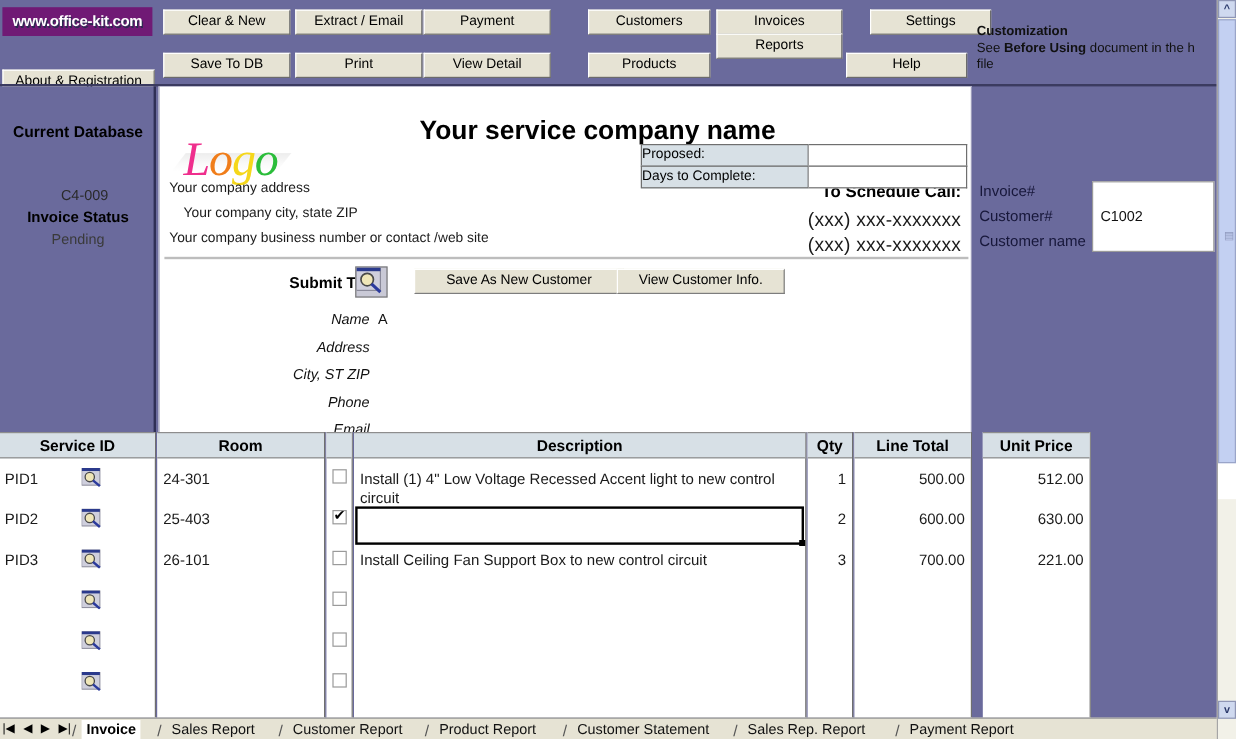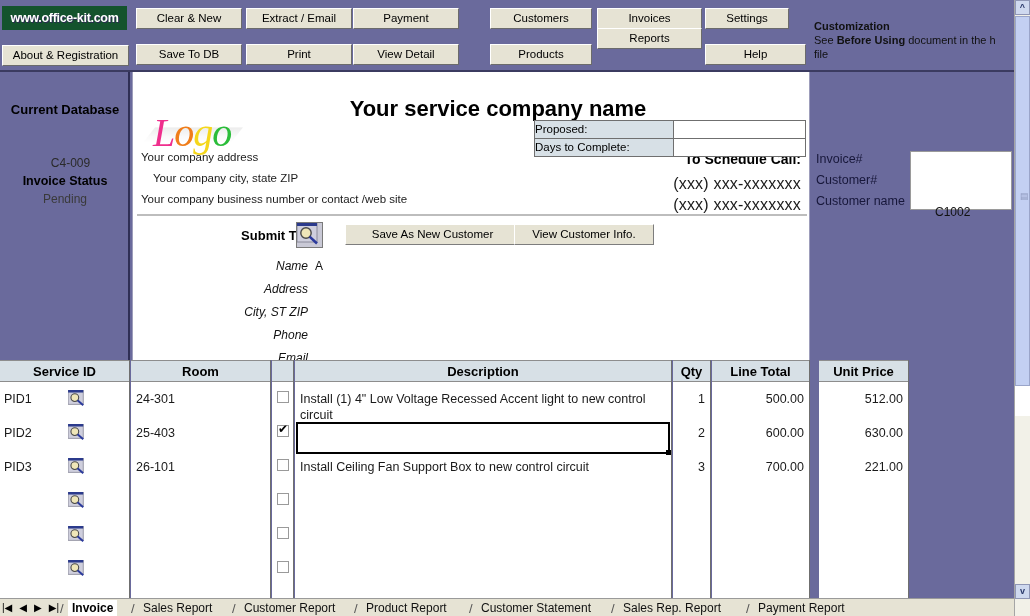--- a/index.html
+++ b/index.html
@@ -37,21 +37,21 @@
     font-family: "Liberation Sans", sans-serif;
     cursor: default;
     white-space: nowrap;
     overflow: hidden;
   }
   .btn-sm { height: 21px; line-height: 19px; }
 
   .logo-cell {
     position: absolute; left: 2px; top: 6px;
     width: 125px; height: 24px;
-    background: #14532d;
+    background: #701a75;
     display: flex; align-items: center; justify-content: center;
   }
   .logo-txt {
     font-family: "Liberation Sans", sans-serif;
     font-size: 12.5px; font-weight: bold;
     color: #ffffff;
     letter-spacing: -0.3px;
     text-shadow: 1px 1px 0 #2b2b50;
   }
 
@@ -217,48 +217,48 @@
   .vs-thumb i { position:absolute; left: 4px; top: 174px; font-style: normal; }
 
   
   .tooltip-box {
     position: absolute; left: 910px; top: 151px;
     width: 102px; height: 59px;
     background: #ffffff; border: 1px solid #9a9a9a;
     z-index: 30;
     font-size: 12px; color: #111;
   }
-  .tooltip-box span { position: absolute; left: 24px; top: 21px; margin-top: 32px; }
+  .tooltip-box span { position: absolute; left: 6px; top: 21px; }
 
   .inv-labels { position:absolute; left: 816px; font-size: 12.5px; color:#17173a; }
 </style>
 </head>
 <body>
 
 <div id="app">
 
   <div class="toolbar">
 
     <div class="logo-cell">
       <span class="logo-txt">www.office-kit.com</span>
     </div>
 
-    <div class="btn btn-sm" style="left:2px; top:45px; width:127px;">About &amp; Registration</div>
+    <div class="btn btn-sm" style="left:2px; top:58px; width:127px;">About &amp; Registration</div>
 
     <div class="btn btn-sm" style="left:136px; top:8px; width:106px;">Clear &amp; New</div>
     <div class="btn btn-sm" style="left:246px; top:8px; width:106px;">Extract / Email</div>
     <div class="btn btn-sm" style="left:353px; top:8px; width:106px;">Payment</div>
 
     <div class="btn btn-sm" style="left:136px; top:44px; width:106px;">Save To DB</div>
     <div class="btn btn-sm" style="left:246px; top:44px; width:106px;">Print</div>
     <div class="btn btn-sm" style="left:353px; top:44px; width:106px;">View Detail</div>
 
     <div class="btn btn-sm" style="left:490px; top:8px; width:102px;">Customers</div>
     <div class="btn btn-sm" style="left:597px; top:8px; width:105px;">Invoices</div>
-    <div class="btn btn-sm" style="left:705px; top:8px; width:84px;">Settings</div>
+    <div class="btn btn-sm" style="left:725px; top:8px; width:101px;">Settings</div>
 
     <div class="btn btn-sm" style="left:490px; top:44px; width:102px;">Products</div>
     <div class="btn btn-sm" style="left:597px; top:28px; width:105px;">Reports</div>
     <div class="btn btn-sm" style="left:705px; top:44px; width:101px;">Help</div>
 
     <div class="cust-note">
       <div style="font-weight:bold;">Customization</div>
       <div><span>See </span><b>Before Using</b><span> document in the h</span></div>
       <div>file</div>
     </div>

